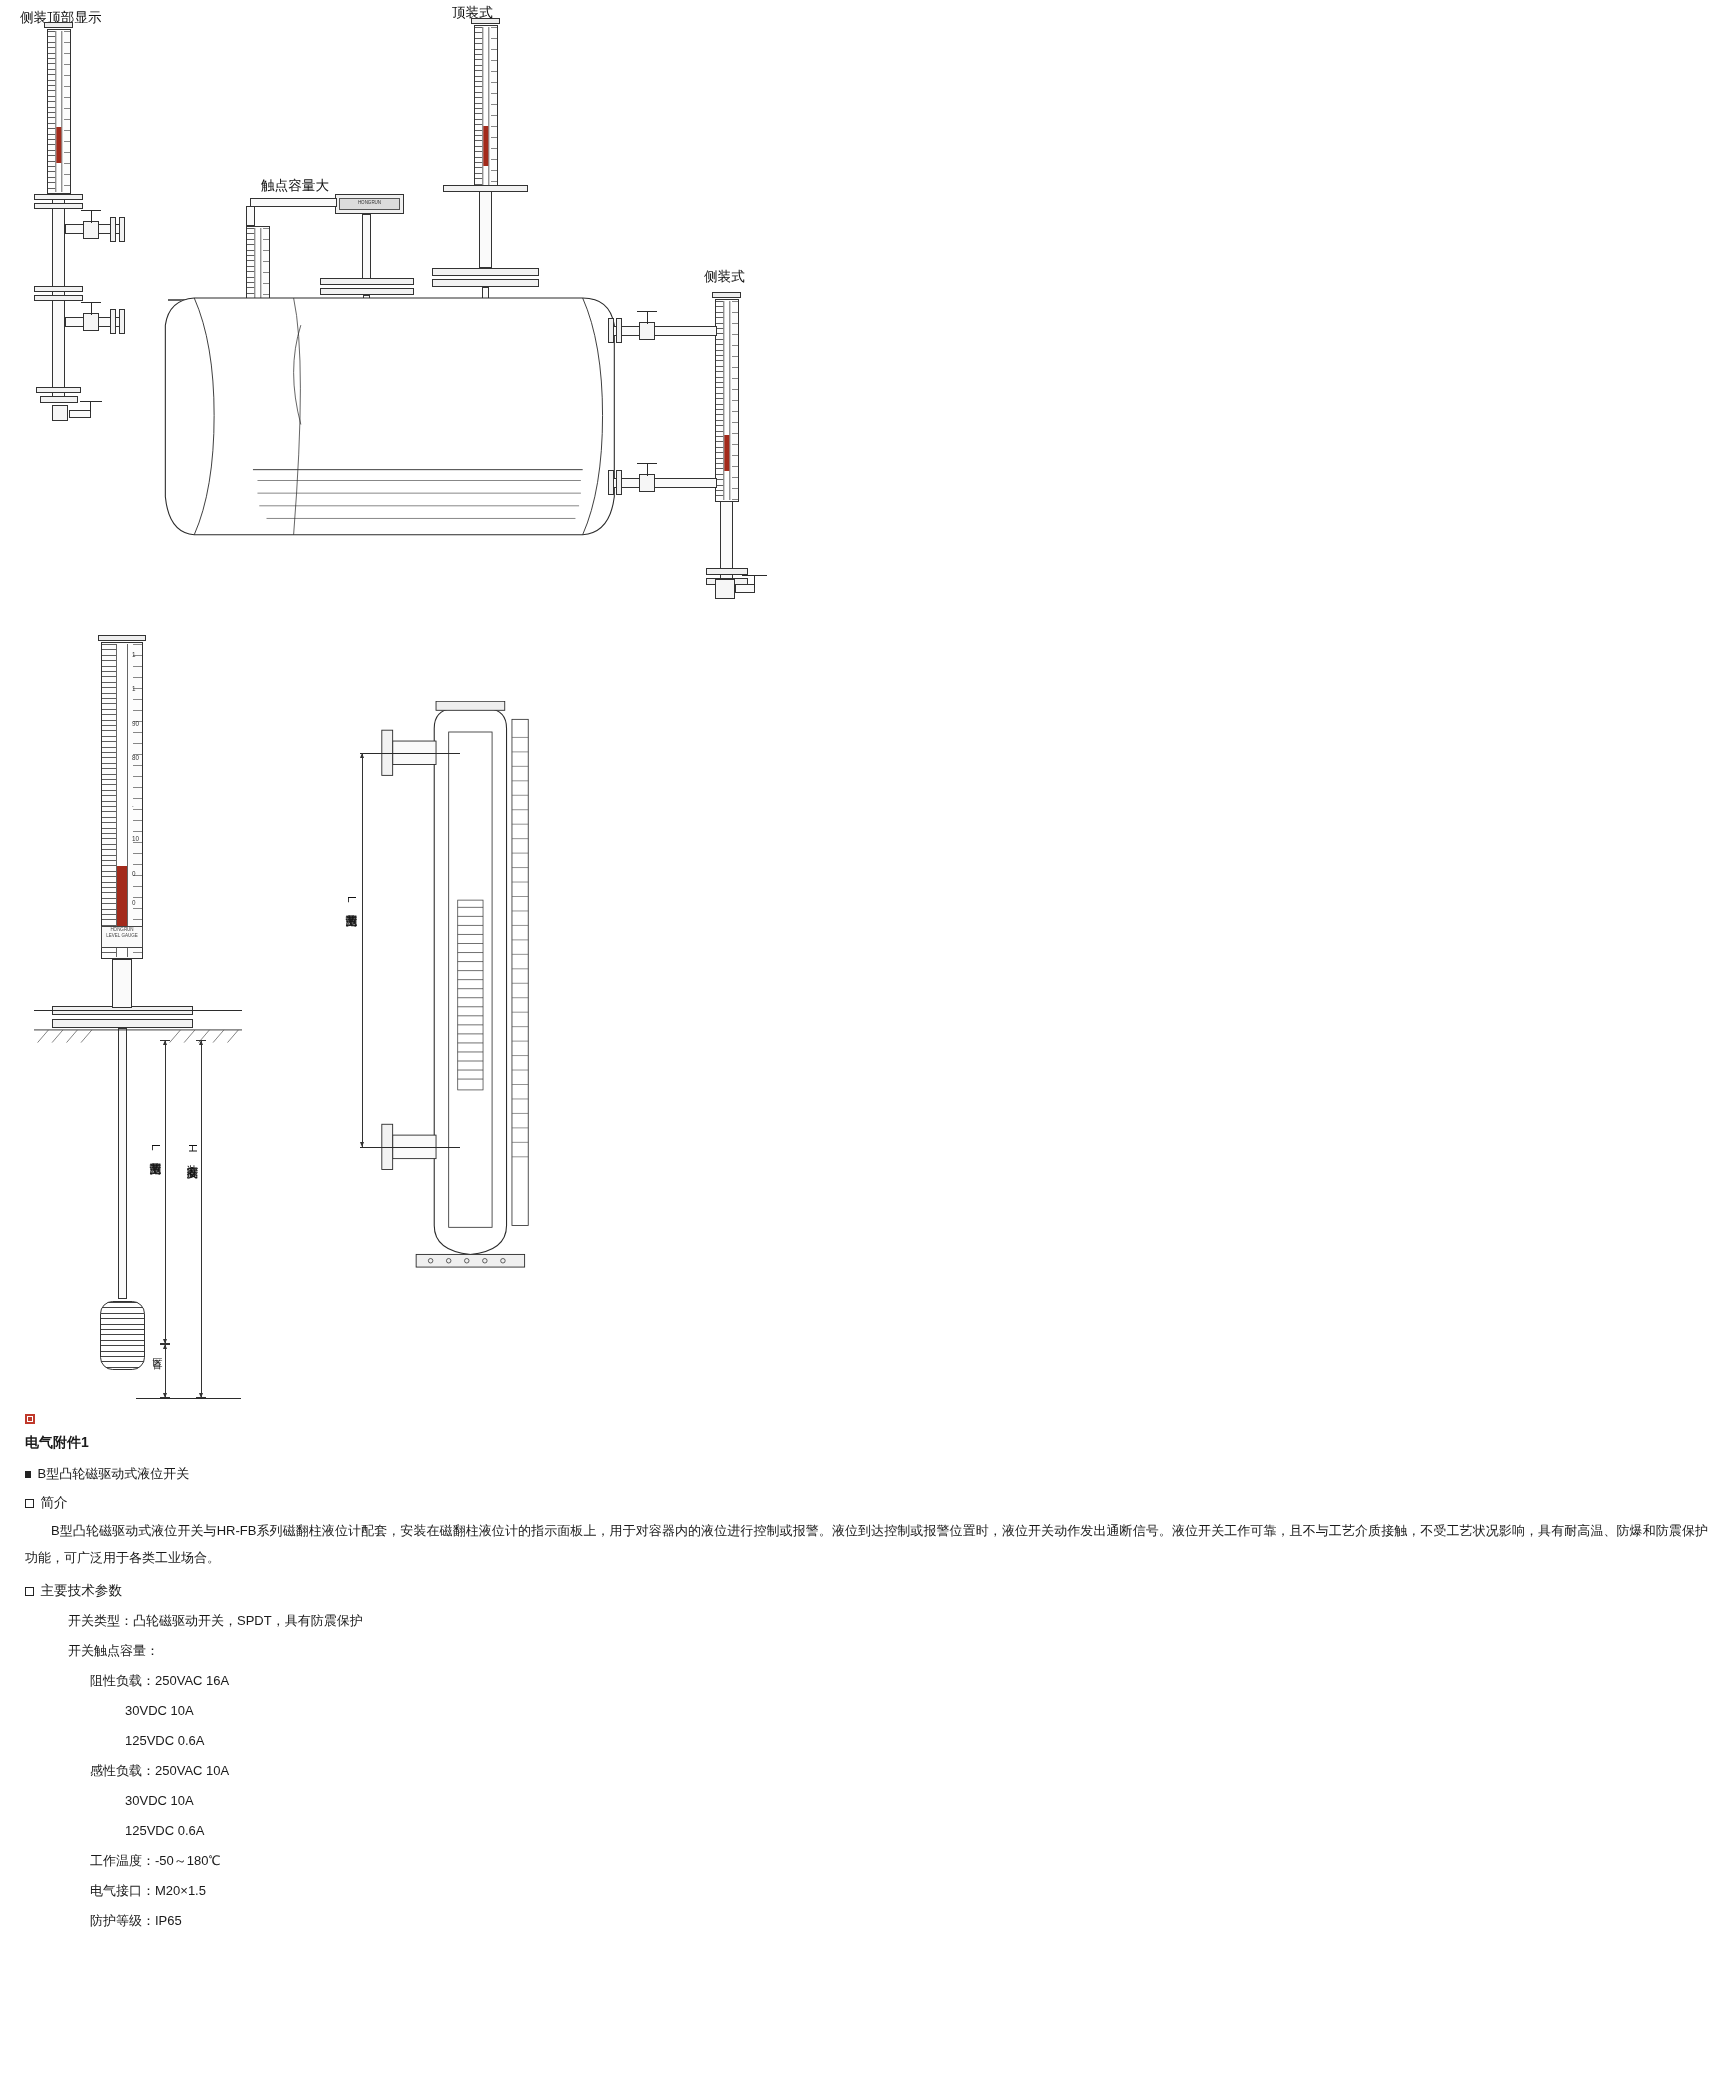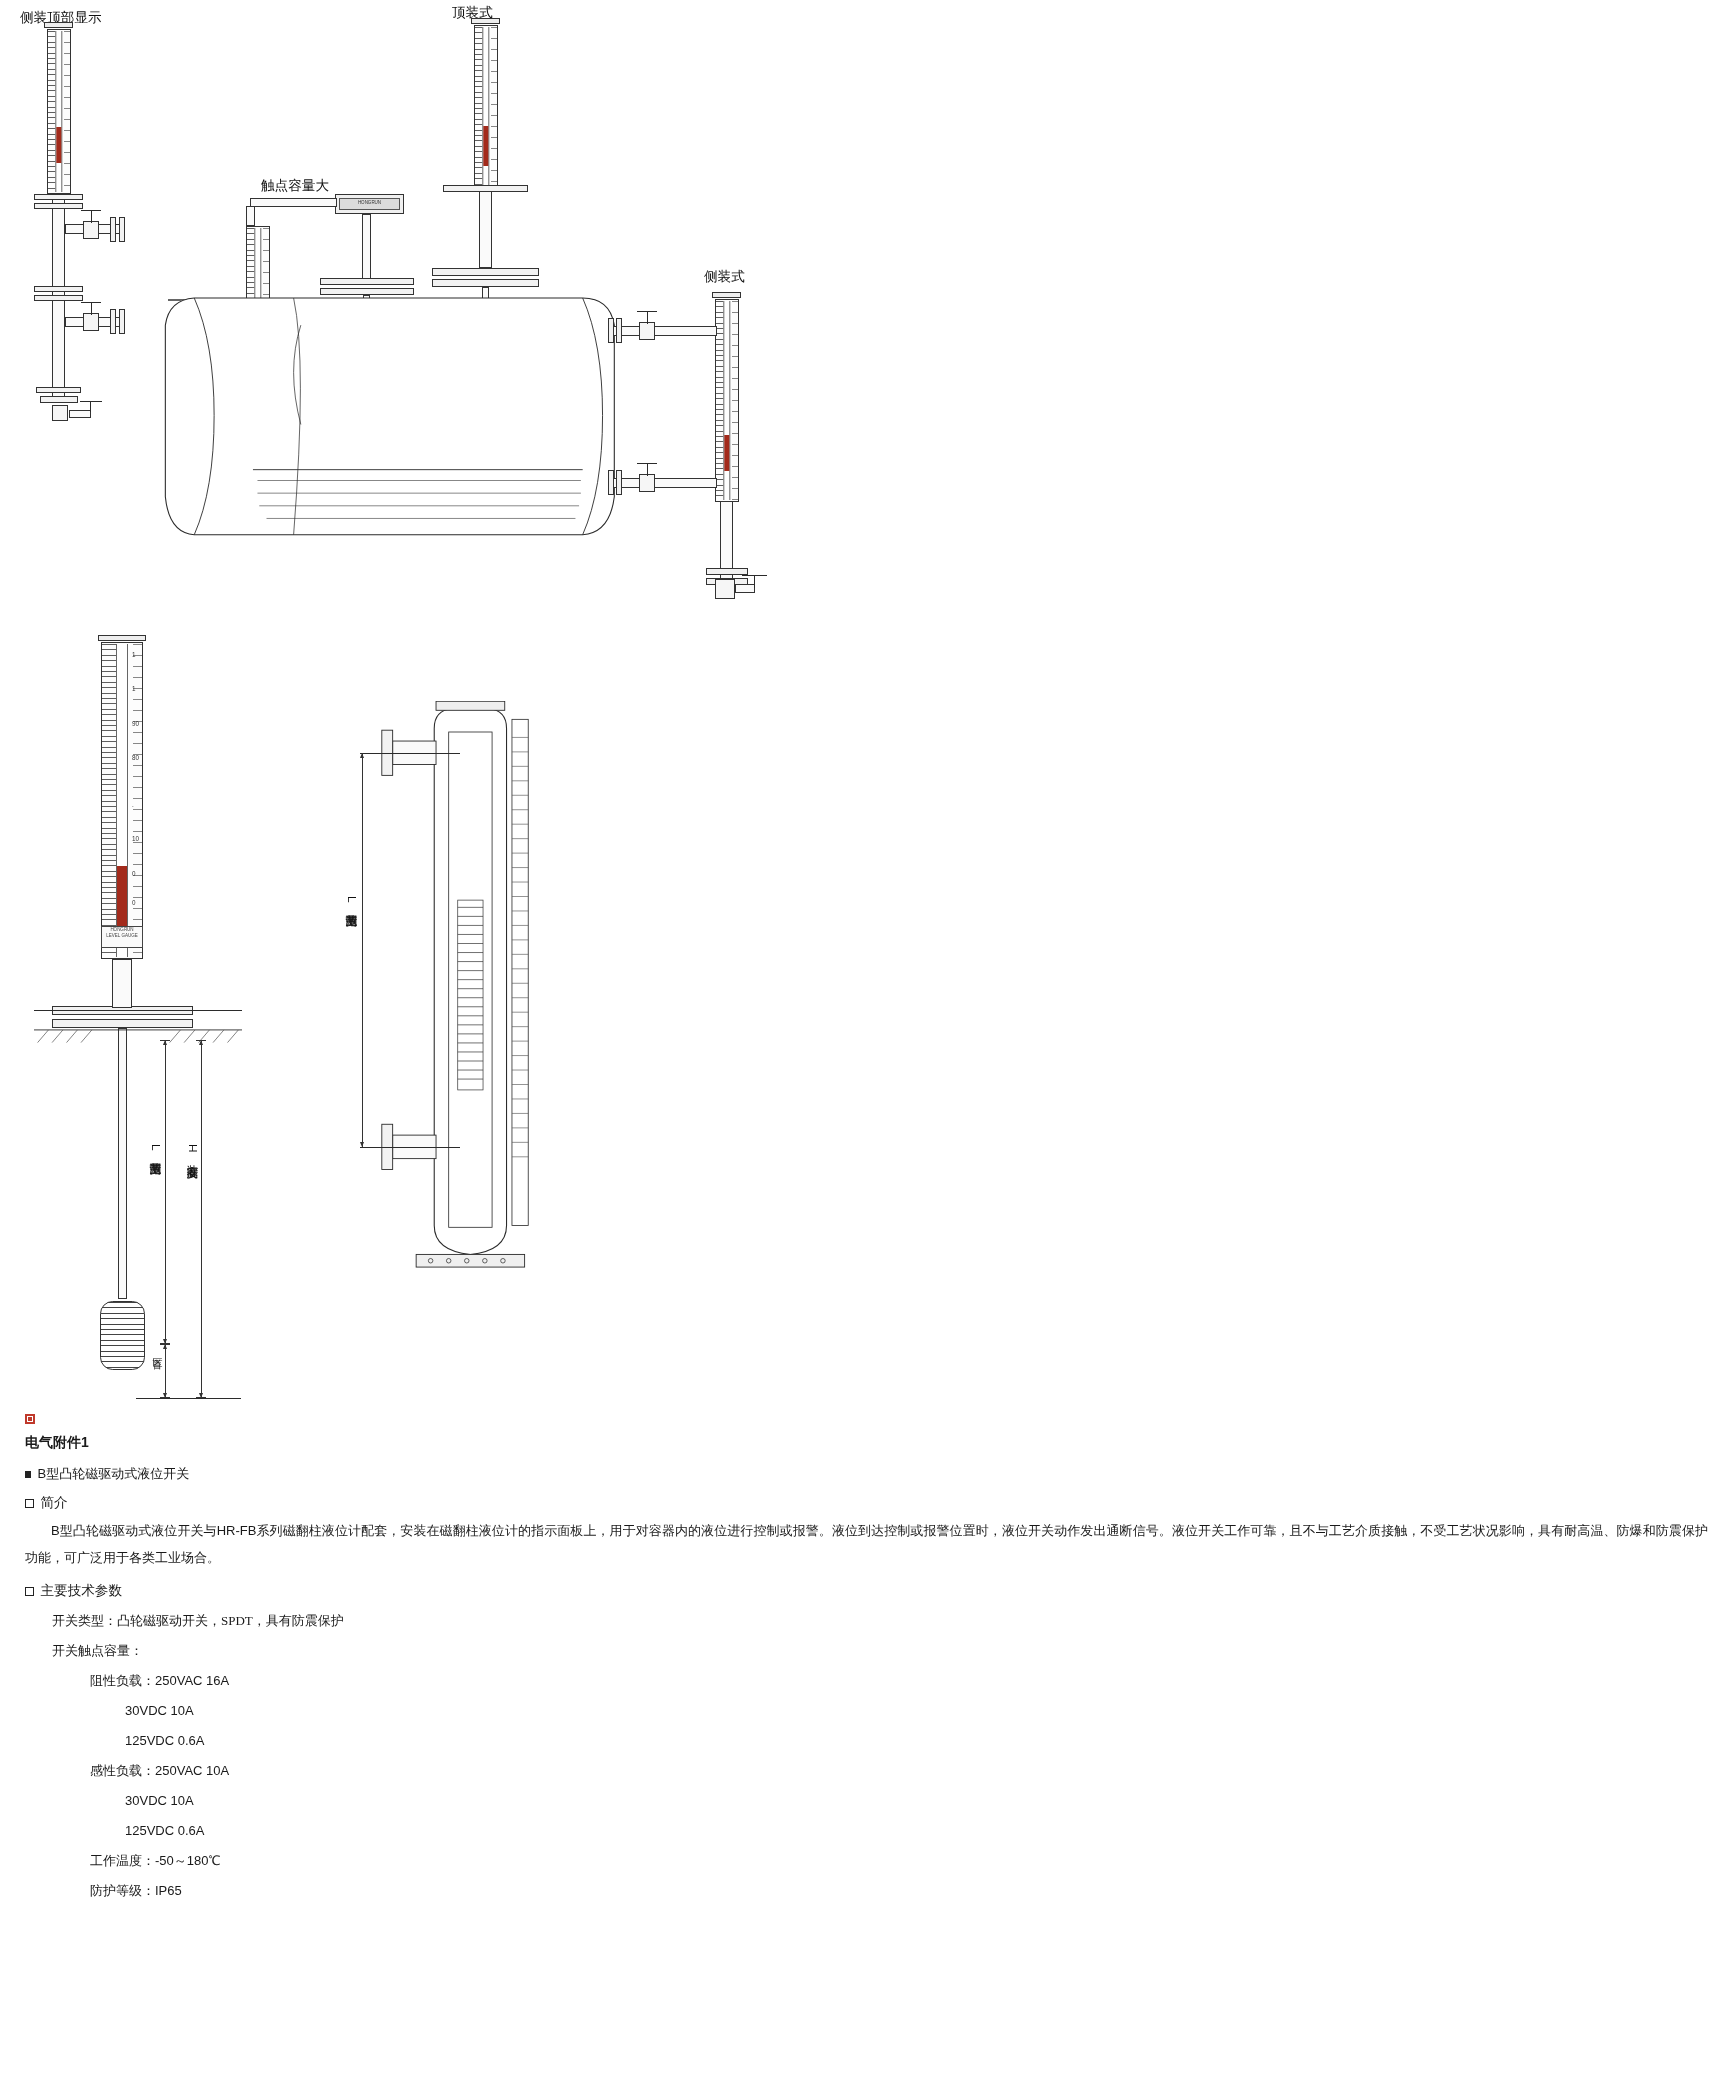--- a/index.html
+++ b/index.html
@@ -90,21 +90,21 @@
   .redmark{width:10px;height:10px;background:#c0392b;display:inline-block;position:relative;}
   .redmark:before{content:"";position:absolute;left:1.8px;top:1.8px;right:1.8px;bottom:1.8px;border:0.9px solid #fff;}
   .sec-title{font-weight:bold;font-size:14px;margin:7.2px 0 12.7px 0;}
   .bullet{font-size:13px;margin:11px 0 11px 0;}
   .bullet .sq{display:inline-block;width:6.3px;height:6.3px;background:#222;margin-right:6.3px;vertical-align:middle;}
   .sub{font-size:13.6px;margin:11px 0 5.4px 0;}
   .sub .hollow{display:inline-block;width:7.2px;height:7.2px;border:0.9px solid #222;margin-right:6.3px;vertical-align:middle;}
   p.para{font-size:13px;line-height:27px;margin:0 0 1.8px 0;text-align:justify;}
   .ind{text-indent:2em;}
   .spec{font-size:13px;line-height:30px;}
-  .spec .l1{margin-left:27px;font-family:Liberation Serif, serif;}
+  .spec .l1{margin-left:43px;}
   .spec .l2{margin-left:65px;}
   .spec .l3{margin-left:100px;}
 </style>
 </head>
 <body>
 
 <div class="page">
 
   <div class="abs" style="left:0;top:0;width:1737px;height:1398px;">
 
@@ -430,19 +430,20 @@
     <div class="spec">
       <div class="l1">开关类型：凸轮磁驱动开关，SPDT，具有防震保护</div>
       <div class="l1">开关触点容量：</div>
       <div class="l2">阻性负载：250VAC 16A</div>
       <div class="l3">30VDC 10A</div>
       <div class="l3">125VDC 0.6A</div>
       <div class="l2">感性负载：250VAC 10A</div>
       <div class="l3">30VDC 10A</div>
       <div class="l3">125VDC 0.6A</div>
       <div class="l2">工作温度：-50～180℃</div>
+      <div class="l2">电气接口：M20×1.5</div>
       <div class="l2">防护等级：IP65</div>
     </div>
 
   </div>
 
 </div>
 
 
 </body></html>

